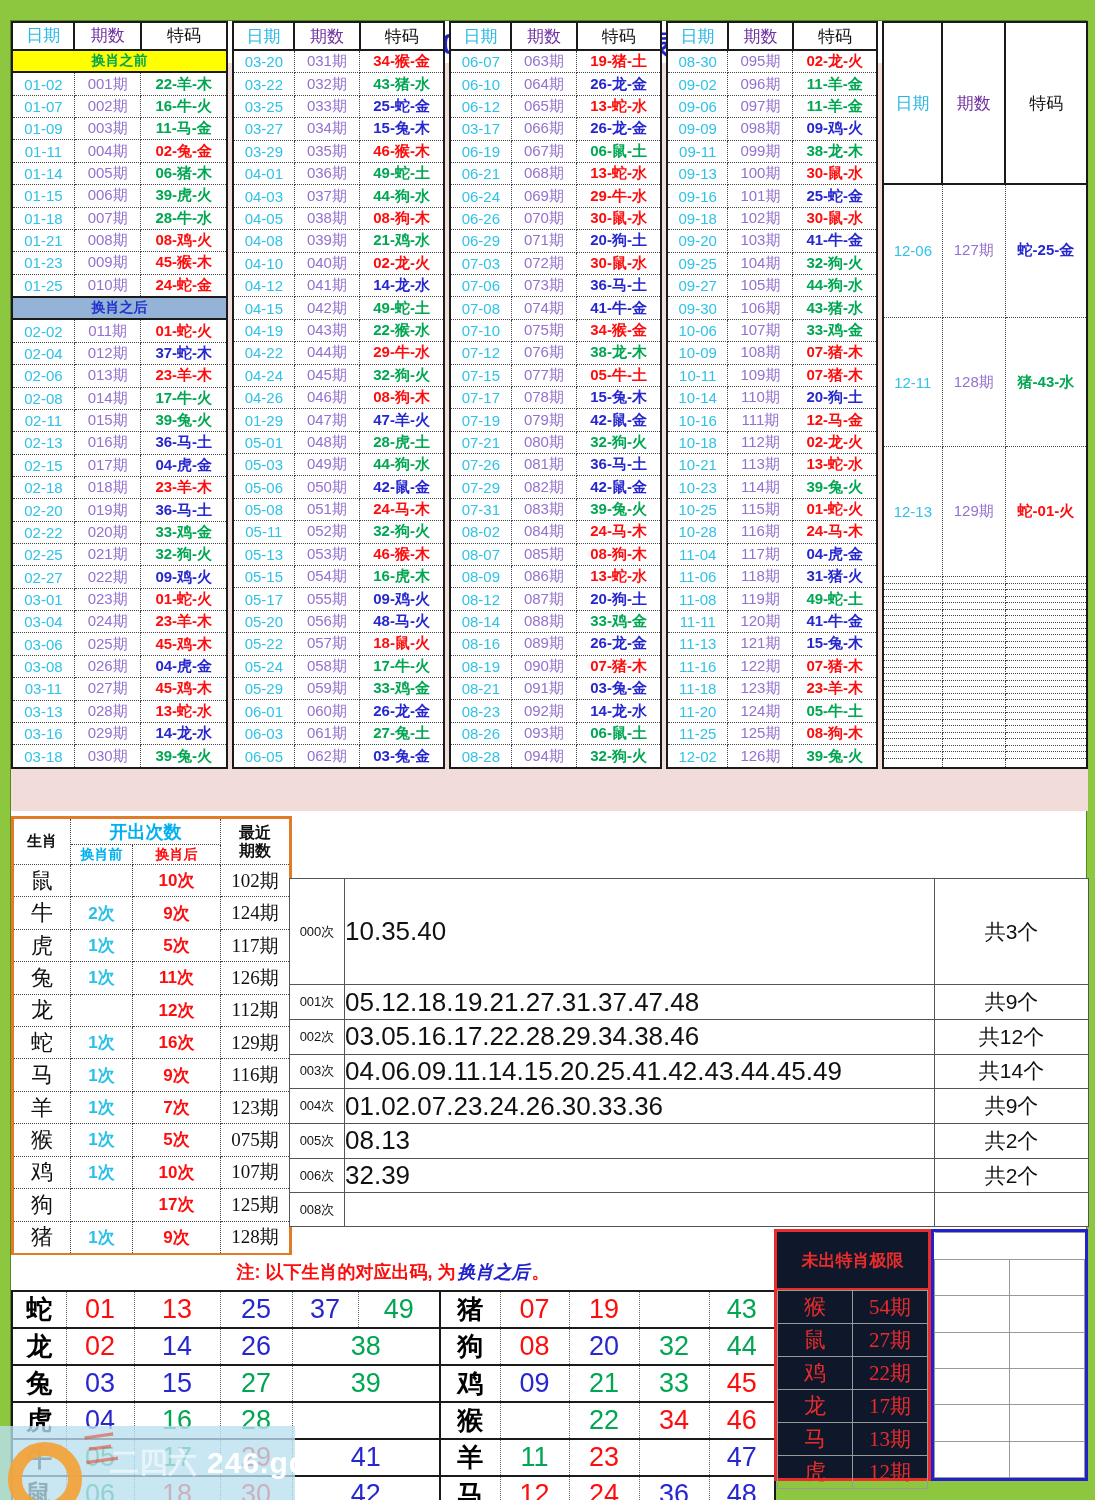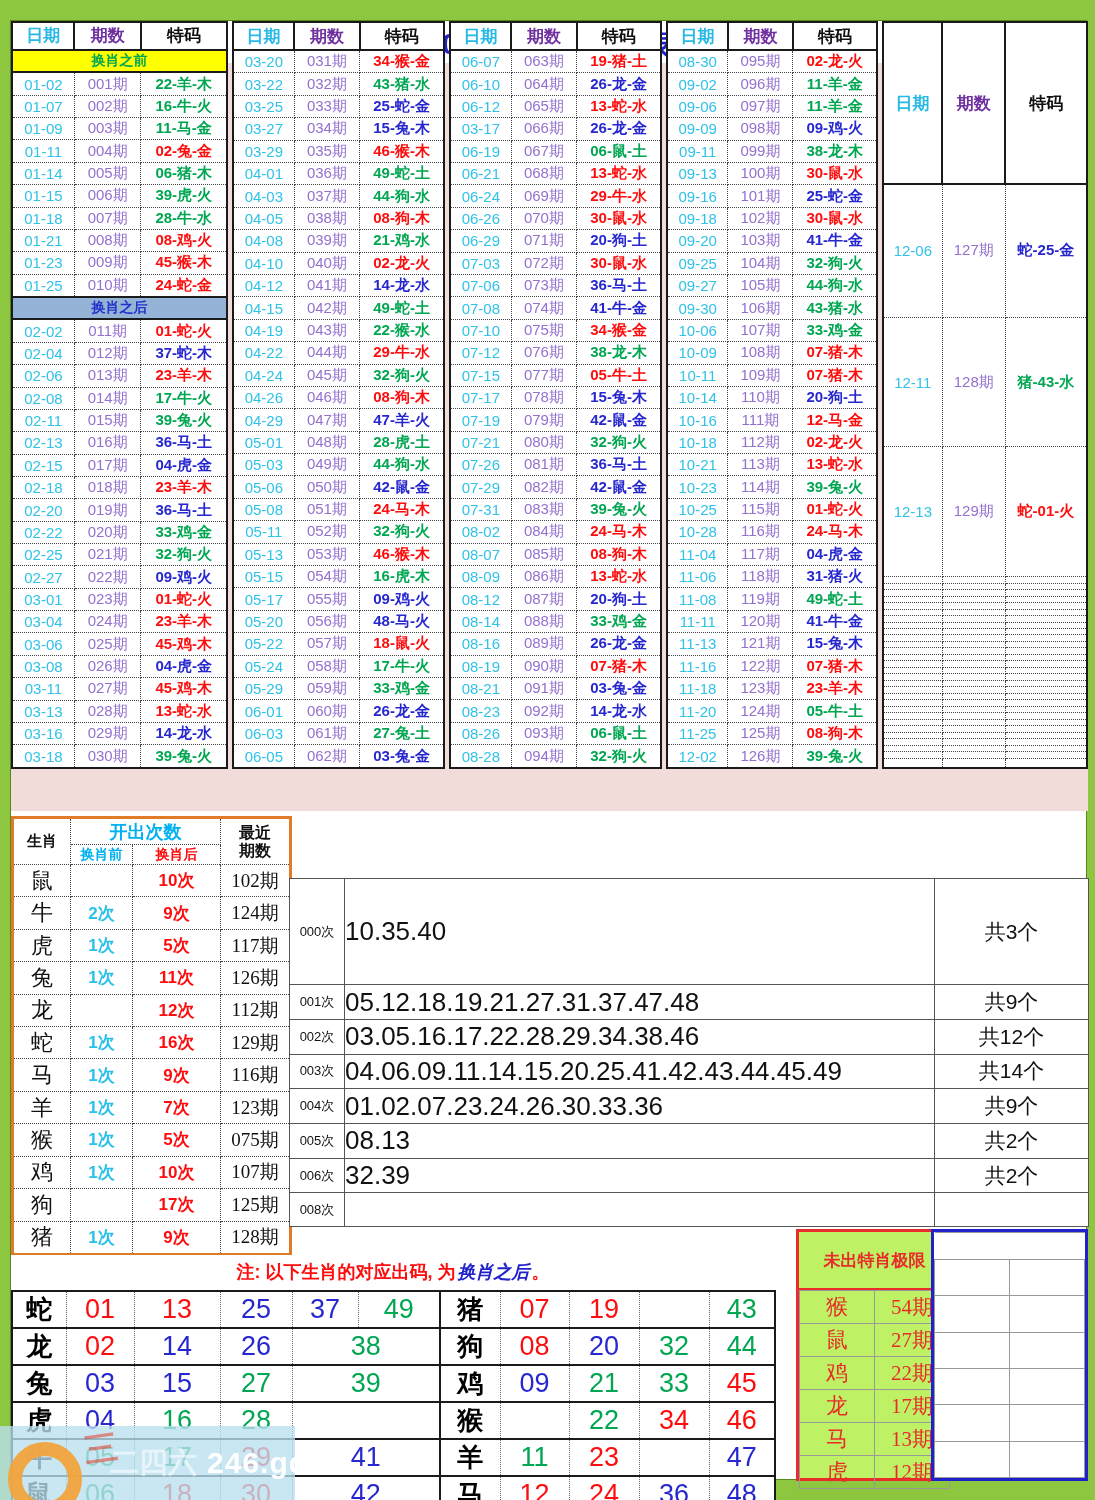--- a/index.html
+++ b/index.html
@@ -6,21 +6,21 @@
   body{font-family:"Liberation Sans","DejaVu Sans",sans-serif;}
   #canvas{position:relative;width:1095px;height:1500px;background:#8dc73f;margin:0 auto;overflow:hidden;}
   #sheet{position:absolute;left:10px;top:20px;width:1077px;height:1460px;background:#fff;border:1px solid #56881e;box-sizing:border-box;}
   .pagetitle{position:absolute;left:0;top:3px;width:100%;text-align:center;font-size:30px;font-weight:bold;color:#2222cc;}
   
   #top-section{position:absolute;left:0;top:42px;width:1077px;height:748px;background:#f2dcda;}
   table.grp{position:absolute;top:0;height:748px;border-collapse:collapse;table-layout:fixed;background:#fff;border:2px solid #1a1a1a;}
   .g1{left:0;width:217px;}.g2{left:221px;width:213px;}.g3{left:438px;width:213px;}.g4{left:655px;width:212px;}.g5{left:871px;width:206px;}
   table.grp td{border:1px dotted #444;text-align:center;vertical-align:middle;padding:0;overflow:hidden;white-space:nowrap;}
   table.grp col.c1{width:29%}table.grp col.c2{width:31%}table.grp col.c3{width:40%}
-  .hd{font-weight:bold;font-size:17px;border:2px solid #1a1a1a !important;background:#fff;}
+  .hd{font-weight:normal;font-size:17px;border:2px solid #1a1a1a !important;background:#fff;}
   .hdate{color:#27b9e6;}.hper{color:#7030a0;}.hcode{color:#111;}
   .date{color:#30c2e8;font-size:15px;}
   .per{color:#9470cf;font-size:15px;}
   .code{font-size:15px;font-weight:bold;letter-spacing:0;}
   .banner{font-size:14px;font-weight:bold;border:2px solid #1a1a1a !important;}
   .banner.yellow{background:#ffff00;color:#00a651;}
   .banner.blue{background:#95b3d7;color:#2233cc;}
   .c-r{color:#fd0d0d;}.c-g{color:#00a651;}.c-b{color:#2727cf;}
   
   table.stats{position:absolute;left:0;top:795px;width:278px;height:440px;border-collapse:collapse;table-layout:fixed;background:#fff;border:3px solid #e07b28;}
@@ -47,21 +47,21 @@
   .note{position:absolute;left:0;top:1234px;width:764px;height:33px;display:flex;align-items:center;justify-content:center;font-size:18px;font-weight:bold;color:#fd0d0d;background:#fff;}
   .note .em{color:#2222cc;font-style:italic;margin:0 2px;}
   
   table.map{position:absolute;top:1269px;height:191px;border-collapse:collapse;table-layout:fixed;background:#fff;border:2px solid #1a1a1a;}
   .mapL{left:0;width:428px;}
   .mapR{left:428px;width:335px;}
   table.map td{border-top:2px solid #1a1a1a;border-bottom:2px solid #1a1a1a;border-left:1px dotted #666;border-right:1px dotted #666;text-align:center;vertical-align:middle;padding:0;}
   .mz{font-size:26px;font-weight:bold;color:#000;}
   .mn{font-size:27px;}
   
-  .limit{position:absolute;left:785px;top:1208px;width:157px;height:252px;border:3px solid #e82c2c;background:#bef264;box-sizing:border-box;}
+  .limit{position:absolute;left:763px;top:1208px;width:157px;height:252px;border:3px solid #e82c2c;background:#0f172a;box-sizing:border-box;}
   .limit-title{height:56px;display:flex;align-items:center;justify-content:center;font-size:17px;font-weight:bold;color:#e82c2c;border-bottom:2px solid #e82c2c;}
   table.limtbl{width:100%;height:190px;border-collapse:collapse;table-layout:fixed;}
   table.limtbl td{border:1px solid #999;text-align:center;vertical-align:middle;color:#e82c2c;}
   .lz{font-size:22px;}
   .lp{font-size:21px;font-family:"Liberation Serif","DejaVu Serif",serif;}
   
   .bluebox{position:absolute;left:920px;top:1208px;width:157px;height:252px;border:3px solid #2020cc;background:#fff;box-sizing:border-box;}
   table.bluetbl{width:100%;height:100%;border-collapse:collapse;table-layout:fixed;}
   table.bluetbl td{border:1px solid #999;}
   table.bluetbl tr.bh td{border-left:none;border-right:none;}
@@ -336,21 +336,21 @@
               <td class="date">04-24</td>
               <td class="per">045期</td>
               <td class="code c-g">32-狗-火</td>
             </tr>
             <tr class="drow">
               <td class="date">04-26</td>
               <td class="per">046期</td>
               <td class="code c-r">08-狗-木</td>
             </tr>
             <tr class="drow">
-              <td class="date">04-29</td>
+              <td class="date">01-29</td>
               <td class="per">047期</td>
               <td class="code c-b">47-羊-火</td>
             </tr>
             <tr class="drow">
               <td class="date">05-01</td>
               <td class="per">048期</td>
               <td class="code c-g">28-虎-土</td>
             </tr>
             <tr class="drow">
               <td class="date">05-03</td>

